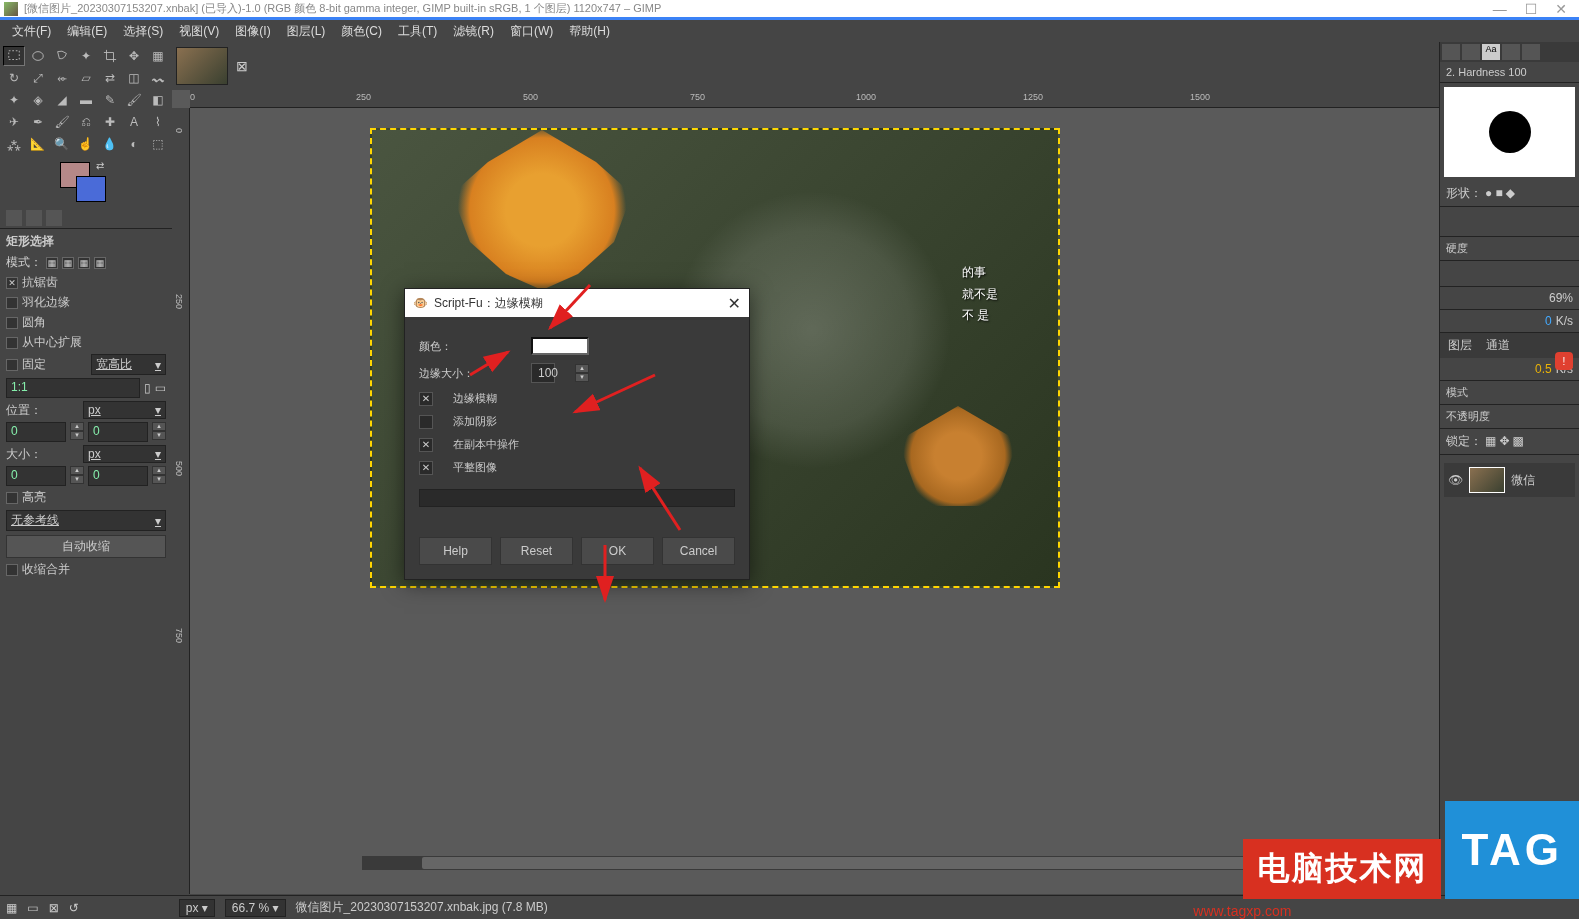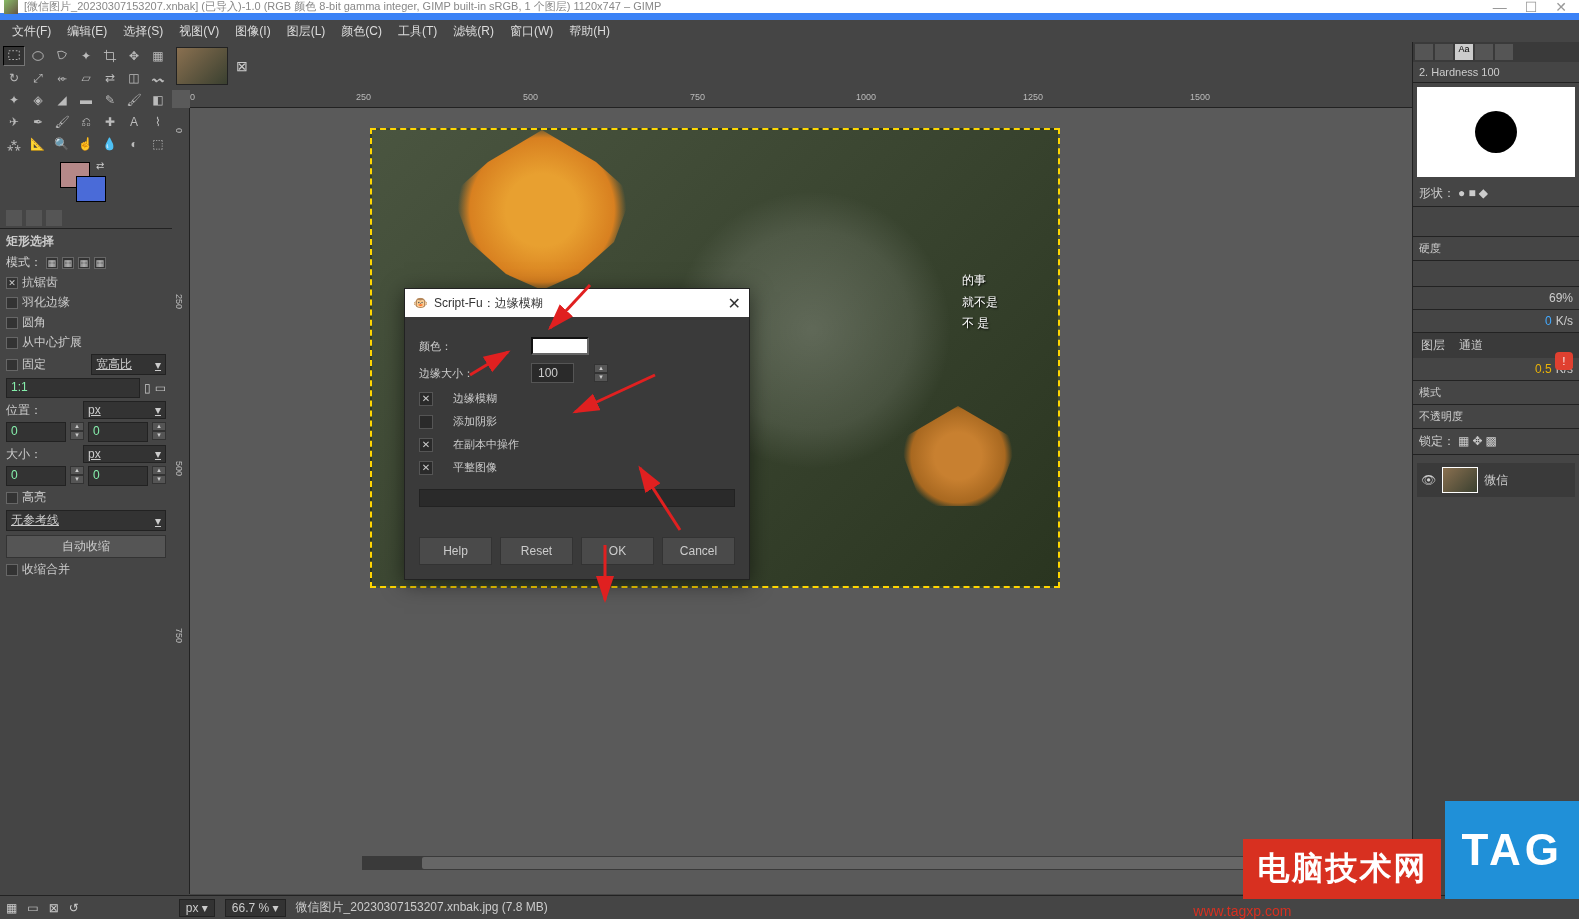--- a/index.html
+++ b/index.html
@@ -1,17 +1,17 @@
 <!DOCTYPE html>
 <html><head>
 <meta charset="utf-8">
 <style>
 * { margin: 0; padding: 0; box-sizing: border-box; font-family: "Microsoft YaHei", sans-serif; font-size: 12px; }
 body { background: #454545; width: 1579px; height: 919px; overflow: hidden; position: relative; }
-.titlebar { height: 20px; background: #fff; display: flex; align-items: center; padding: 0 4px; border-bottom: 7px solid #3b82f6; }
+.titlebar { height: 20px; background: #fff; display: flex; align-items: center; padding: 0 4px; border-bottom: 3px solid #3b82f6; }
 .titlebar-icon { width: 14px; height: 14px; background: linear-gradient(135deg,#8b6,#654); margin-right: 6px; }
 .titlebar-text { color: #888; flex: 1; font-size: 11px; }
 .win-controls { display: flex; gap: 18px; padding-right: 8px; color: #999; }
 .win-controls span { cursor: pointer; font-size: 14px; }
 .menubar { height: 22px; background: #454545; display: flex; align-items: center; padding: 0 6px; gap: 4px; }
 .menubar span { color: #ddd; padding: 2px 6px; cursor: pointer; font-size: 12px; }
 .main-area { display: flex; height: 852px; }
 .left-panel { width: 172px; background: #454545; display: flex; flex-direction: column; }
 .toolbox { padding: 4px 2px; display: grid; grid-template-columns: repeat(7, 22px); gap: 2px; justify-content: center; }
 .tool { width: 22px; height: 20px; display: flex; align-items: center; justify-content: center; color: #bbb; cursor: pointer; }
@@ -41,38 +41,38 @@
 .ruler-h { height: 18px; background: #454545; position: relative; margin-left: 18px; border-bottom: 1px solid #222; }
 .ruler-h .tick { position: absolute; top: 2px; color: #bbb; font-size: 9px; }
 .canvas-wrap { flex: 1; display: flex; }
 .ruler-v { width: 18px; background: #454545; border-right: 1px solid #222; position: relative; }
 .ruler-v .tick { position: absolute; left: 2px; color: #bbb; font-size: 9px; writing-mode: vertical-rl; }
 .canvas { flex: 1; background: #5a5a5a; position: relative; overflow: hidden; }
 .image-frame { position: absolute; left: 180px; top: 20px; width: 690px; height: 460px; border: 2px dashed #ffd700; background: linear-gradient(135deg,#4a5540 0%,#3a4530 50%,#2a3520 100%); overflow: hidden; }
 .leaf1 { position: absolute; left: 80px; top: 0; width: 180px; height: 160px; background: radial-gradient(circle,#e8a030 30%,#d88020 60%,transparent 70%); clip-path: polygon(50% 0%, 80% 20%, 100% 40%, 90% 70%, 70% 90%, 50% 100%, 30% 90%, 10% 70%, 0% 40%, 20% 20%); }
 .leaf2 { position: absolute; right: 40px; bottom: 80px; width: 120px; height: 100px; background: radial-gradient(circle,#c88030 30%,#a86820 60%,transparent 70%); clip-path: polygon(50% 0%, 100% 35%, 80% 100%, 20% 100%, 0% 35%); }
 .vignette { position: absolute; left: 300px; top: 60px; width: 280px; height: 280px; background: radial-gradient(circle,rgba(255,255,255,0.2) 0%,rgba(255,255,255,0.1) 50%,transparent 70%); border-radius: 50%; }
-.cn-text-block { position: absolute; right: 60px; top: 140px; color: #fff; font-size: 28px; font-family: cursive; writing-mode: horizontal-tb; line-height: 1.8; text-shadow: 1px 1px 2px #000; }
+.cn-text-block { position: absolute; right: 60px; top: 132px; color: #fff; font-size: 28px; font-family: cursive; writing-mode: horizontal-tb; line-height: 1.8; text-shadow: 1px 1px 2px #000; }
 .dialog { position: absolute; left: 404px; top: 288px; width: 346px; background: #3a3a3a; border: 1px solid #222; box-shadow: 0 4px 20px rgba(0,0,0,0.5); z-index: 100; }
 .dlg-title { height: 28px; background: #fff; display: flex; align-items: center; padding: 0 8px; justify-content: space-between; }
 .dlg-title-text { color: #333; font-size: 12px; display: flex; align-items: center; gap: 6px; }
 .dlg-close { color: #333; font-size: 16px; cursor: pointer; }
 .dlg-body { padding: 12px 14px; color: #ccc; }
 .dlg-row { display: flex; align-items: center; gap: 20px; margin: 8px 0; }
 .dlg-row label { width: 92px; font-size: 11px; }
 .color-swatch { width: 58px; height: 18px; background: #fff; border: 2px inset #666; }
-.dlg-num { background: #2a2a2a; border: 1px solid #555; color: #ccc; padding: 2px 6px; width: 43px; height: 20px; }
+.dlg-num { background: #2a2a2a; border: 1px solid #555; color: #ccc; padding: 2px 6px; width: 24px; height: 20px; }
 .dlg-slider { flex: 1; height: 14px; background: #2a2a2a; border: 1px solid #555; position: relative; }
 .dlg-slider-thumb { position: absolute; top: 0; width: 12px; height: 12px; background: #666; border: 1px solid #888; }
 .dlg-chk { width: 14px; height: 14px; background: #2a2a2a; border: 1px solid #555; display: inline-flex; align-items: center; justify-content: center; color: #ccc; font-size: 10px; }
 .dlg-progress { height: 18px; background: #2a2a2a; border: 1px solid #222; margin: 14px 0 8px; }
 .dlg-btns { display: flex; gap: 8px; padding: 10px 14px 14px; justify-content: space-between; }
 .dlg-btn { flex: 1; background: #4a4a4a; border: 1px solid #333; color: #ccc; padding: 6px 12px; text-align: center; cursor: pointer; }
 .arrow { position: absolute; z-index: 101; pointer-events: none; }
-.right-panel { width: 167px; background: #454545; border-left: 1px solid #222; display: flex; flex-direction: column; color: #ccc; overflow: hidden; }
+.right-panel { width: 140px; background: #454545; border-left: 1px solid #222; display: flex; flex-direction: column; color: #ccc; overflow: hidden; }
 .rp-tabs { display: flex; gap: 2px; padding: 2px; background: #3a3a3a; }
 .rp-tab { width: 18px; height: 16px; background: #555; }
 .rp-section { padding: 4px 6px; font-size: 11px; border-bottom: 1px solid #222; }
 .brush-preview { height: 90px; background: #fff; margin: 4px; display: flex; align-items: center; justify-content: center; }
 .brush-dot { width: 42px; height: 42px; background: #000; border-radius: 50%; }
 .layers-area { flex: 1; padding: 4px; }
 .layer-row { display: flex; align-items: center; gap: 6px; padding: 4px; background: #3a3a3a; margin-top: 4px; }
 .layer-thumb { width: 36px; height: 26px; background: linear-gradient(135deg,#8a7050,#3a4030); border: 1px solid #fff; }
 .footer { position: absolute; bottom: 0; left: 0; right: 0; height: 24px; background: #454545; border-top: 1px solid #222; display: flex; align-items: center; padding: 0 6px; gap: 10px; color: #ccc; font-size: 11px; }
 .footer .fbox { background: #333; border: 1px solid #222; padding: 1px 6px; }

